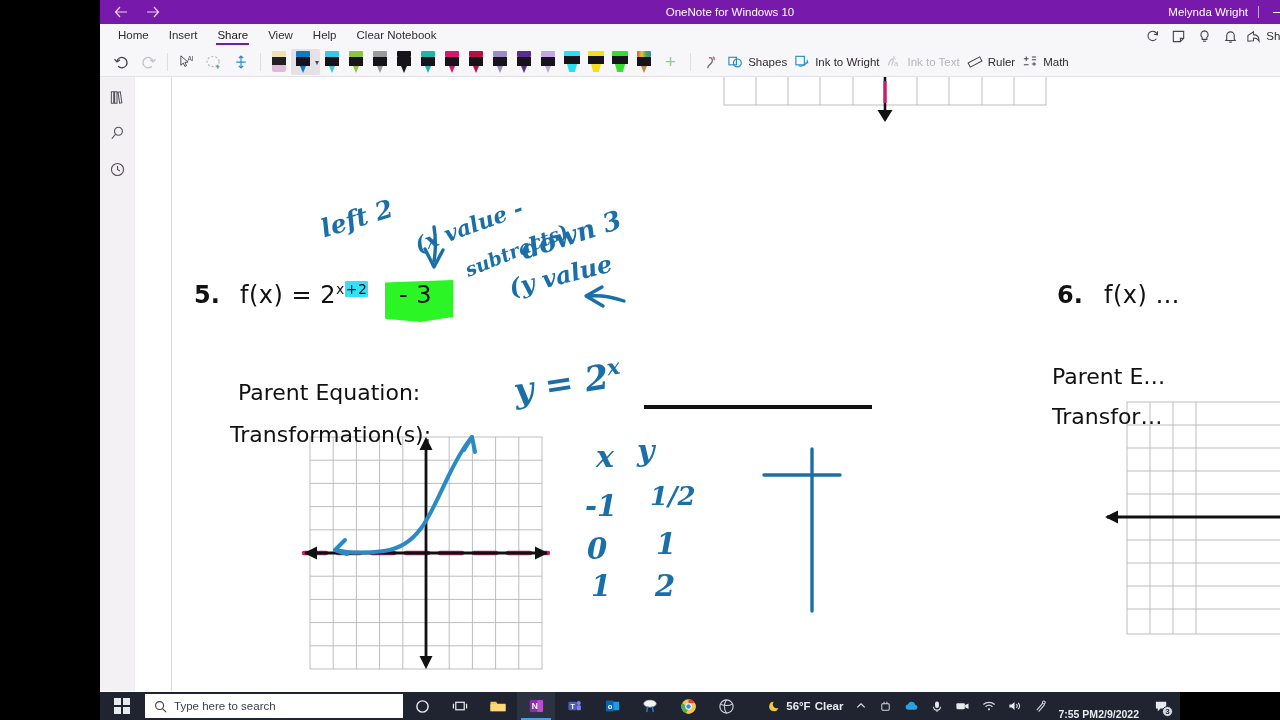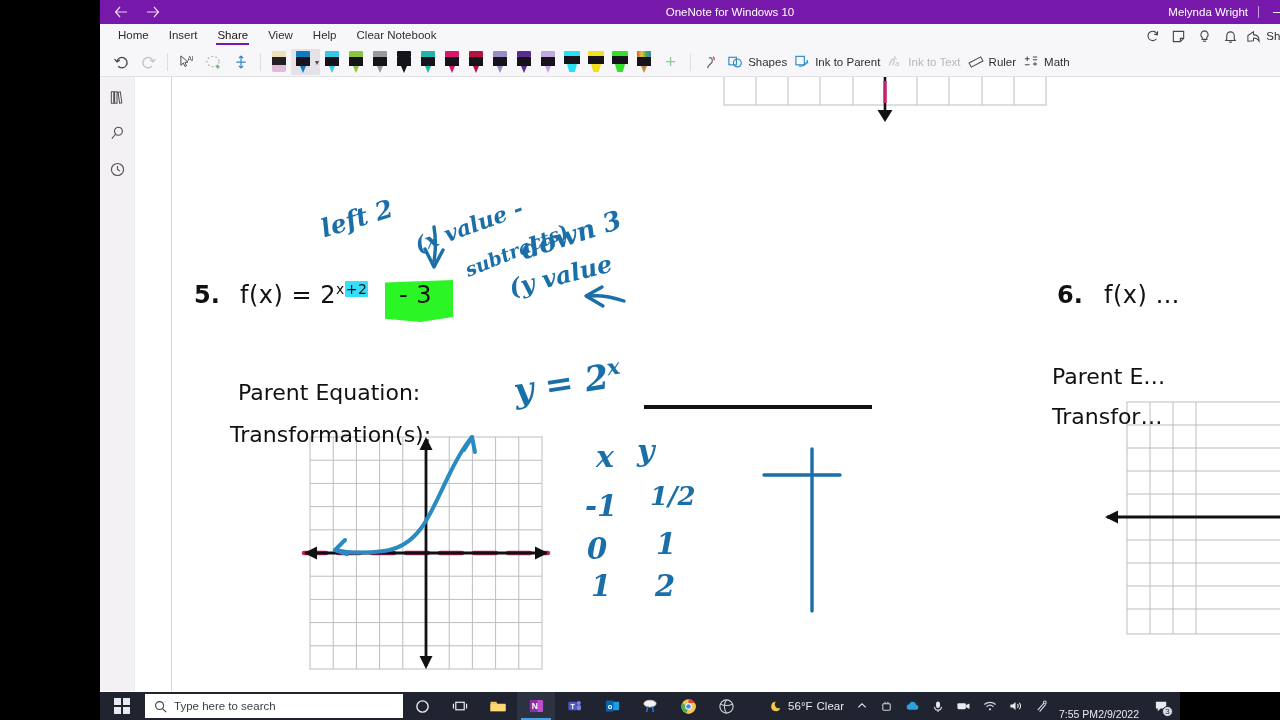--- a/index.html
+++ b/index.html
@@ -180,21 +180,21 @@
     gap: 7px; padding-left: 9px; color: #3b3f46; font-size: 11.5px; margin-left: 1px;
   }
   .tb-icon {
     width: 38px; height: 28px; display: flex; align-items: center; justify-content: center;
     position: relative;
   }
   .tb-icon.active::after {
     content: ""; position: absolute; left: 4px; right: 4px; bottom: 0; height: 2px; background: #4aa0e6;
   }
   .tb-icon.active { background: #2c3240; }
-  .tray { margin-left: auto; display: flex; gap: 2px; padding-right: 4px; }
+  .tray { margin-left: auto; display: flex; gap: 2px; padding-right: 4px; font-weight: bold; }
   .tray-item {
     height: 28px; display: flex; align-items: center; justify-content: center;
     padding: 0 5px; color: #e7eaef; font-size: 11.5px; gap: 4px;
   }
   .clock {
     display: flex; flex-direction: row; align-items: flex-end; justify-content: center;
     line-height: 1.15; font-size: 10.5px; padding: 0 7px 0 4px; height: 28px;
   }
   .badge {
     position: absolute; right: 3px; bottom: 3px; width: 11px; height: 11px;
@@ -472,21 +472,21 @@
               <circle cx="11" cy="9.5" r="4.2" stroke="#2a8bc4" stroke-width="1.2" fill="none"></circle>
             </svg>
           <span class="lbl">Shapes</span>
         </div>
         <div class="tool">
           <svg width="16" height="16" viewBox="0 0 17 17">
               <rect x="2" y="2.5" width="9" height="9" stroke="#2a8bc4" stroke-width="1.2" fill="none"></rect>
               <path d="M5 12.5 C8 13.6 12 12 13.6 9" stroke="#2a8bc4" stroke-width="1.2" fill="none"></path>
               <path d="M13.8 6.2 L14.6 9.4 L11.6 9.6" stroke="#2a8bc4" stroke-width="1.2" fill="none"></path>
             </svg>
-          <span class="lbl">Ink to Parent</span>
+          <span class="lbl">Ink to Wright</span>
         </div>
         <div class="tool disabled">
           <svg width="16" height="16" viewBox="0 0 17 17">
               <path d="M2.5 12 C4 7 6 4.5 7.5 6 C9 7.5 5 11 6.5 12" stroke="#c3bfc7" stroke-width="1.2" fill="none"></path>
               <text x="8.5" y="12.5" font-size="8" fill="#c3bfc7" font-family="sans-serif">a</text>
               <text x="6.5" y="6" font-size="6" fill="#c3bfc7" font-family="sans-serif">A</text>
             </svg>
           <span class="lbl dim">Ink to Text</span>
         </div>
         <div class="tool">

